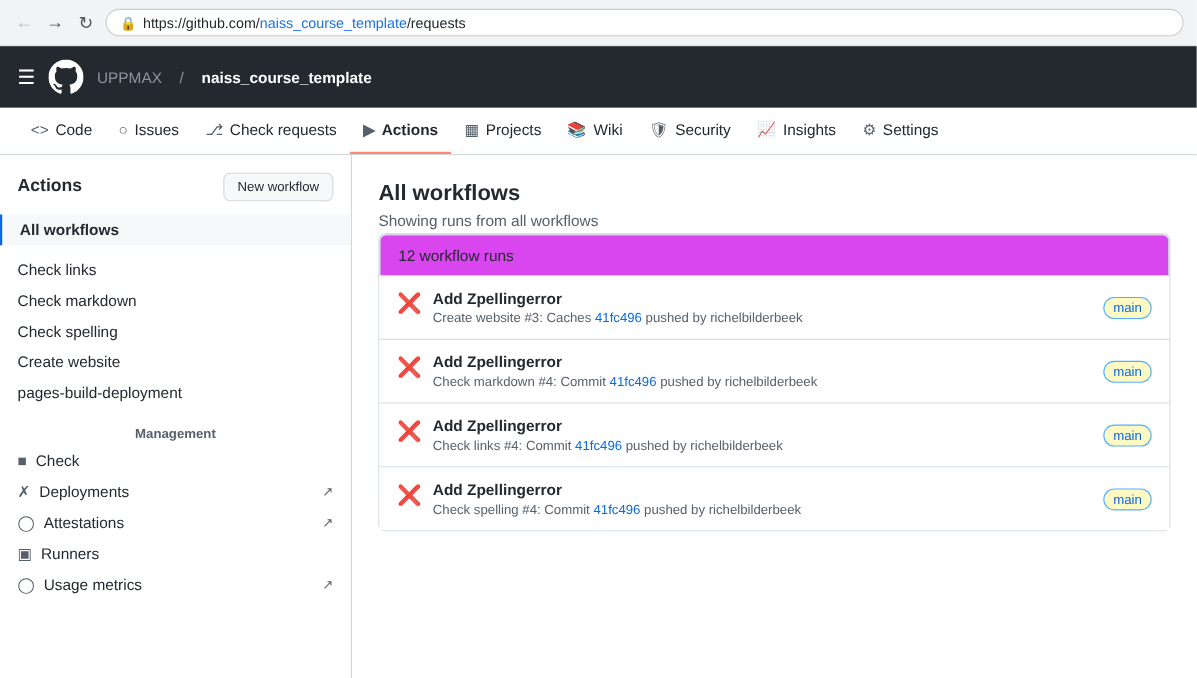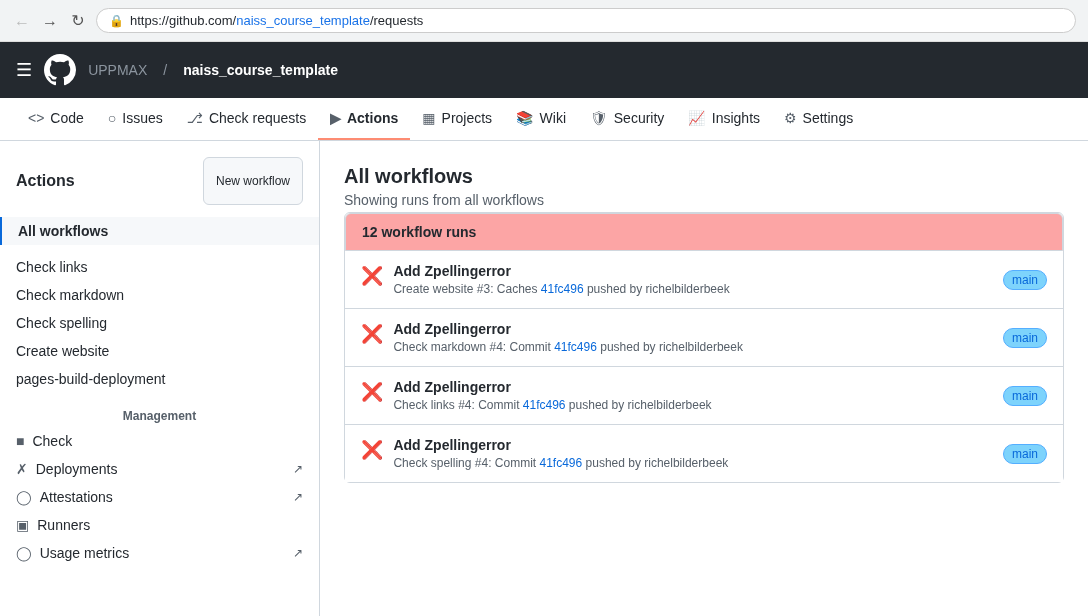--- a/index.html
+++ b/index.html
@@ -56,21 +56,21 @@
     .sidebar {
       width: 320px; min-width: 320px; border-right: 1px solid #d0d7de;
       overflow-y: auto; padding: 16px 0;
     }
     .sidebar-header {
       display: flex; align-items: center; justify-content: space-between;
       padding: 0 16px 12px;
     }
     .sidebar-title { font-size: 16px; font-weight: 600; }
     .new-workflow-btn {
-      font-size: 12px; padding: 16px 12px; border: 1px solid #d0d7de;
+      font-size: 12px; padding: 5px 12px; border: 1px solid #d0d7de;
       border-radius: 6px; background: #f6f8fa; cursor: pointer; color: #24292f;
     }
     .sidebar-item {
       display: flex; align-items: center; gap: 8px;
       padding: 6px 16px; font-size: 14px; cursor: pointer; color: #24292f;
     }
     .sidebar-item.active {
       background: #f6f8fa; font-weight: 600; border-left: 2px solid #0969da;
     }
     .sidebar-divider { margin: 12px 0; }
@@ -95,27 +95,27 @@
       display: flex; align-items: center; justify-content: space-between;
       padding: 12px 16px; border-bottom: 1px solid #d0d7de; background: #fff;
     }
     .workflow-run-item:last-child { border-bottom: none; }
     .run-left { display: flex; align-items: flex-start; gap: 10px; }
     .run-error-icon { color: #cf222e; font-size: 18px; margin-top: 2px; flex-shrink: 0; }
     .run-name { font-size: 14px; font-weight: 600; margin-bottom: 3px; }
     .run-detail { font-size: 12px; color: #57606a; }
     .run-detail a { color: #0969da; text-decoration: none; }
     .run-badge {
-      background: #7dd3fc; color: #0969da; font-size: 12px; padding: 2px 8px;
+      background: #fef9c3; color: #0969da; font-size: 12px; padding: 2px 8px;
       border-radius: 12px; font-weight: 500; border: 1px solid #54aeff;
     }
 
     .workflow-count-header {
-      padding: 10px 16px; font-size: 14px; font-weight: 700;
-      background: #fca5a5; border: 1px solid #d0d7de; border-bottom: 1px solid #d0d7de;
+      padding: 10px 16px; font-size: 14px; font-weight: 400;
+      background: #d946ef; border: 1px solid #d0d7de; border-bottom: 1px solid #d0d7de;
       border-radius: 6px 6px 0 0;
     }
   </style>
 </head>
 <body>
 
 <div class="browser-bar">
   <button class="browser-nav-btn disabled">←</button>
   <button class="browser-nav-btn">→</button>
   <button class="browser-nav-btn">↻</button>

